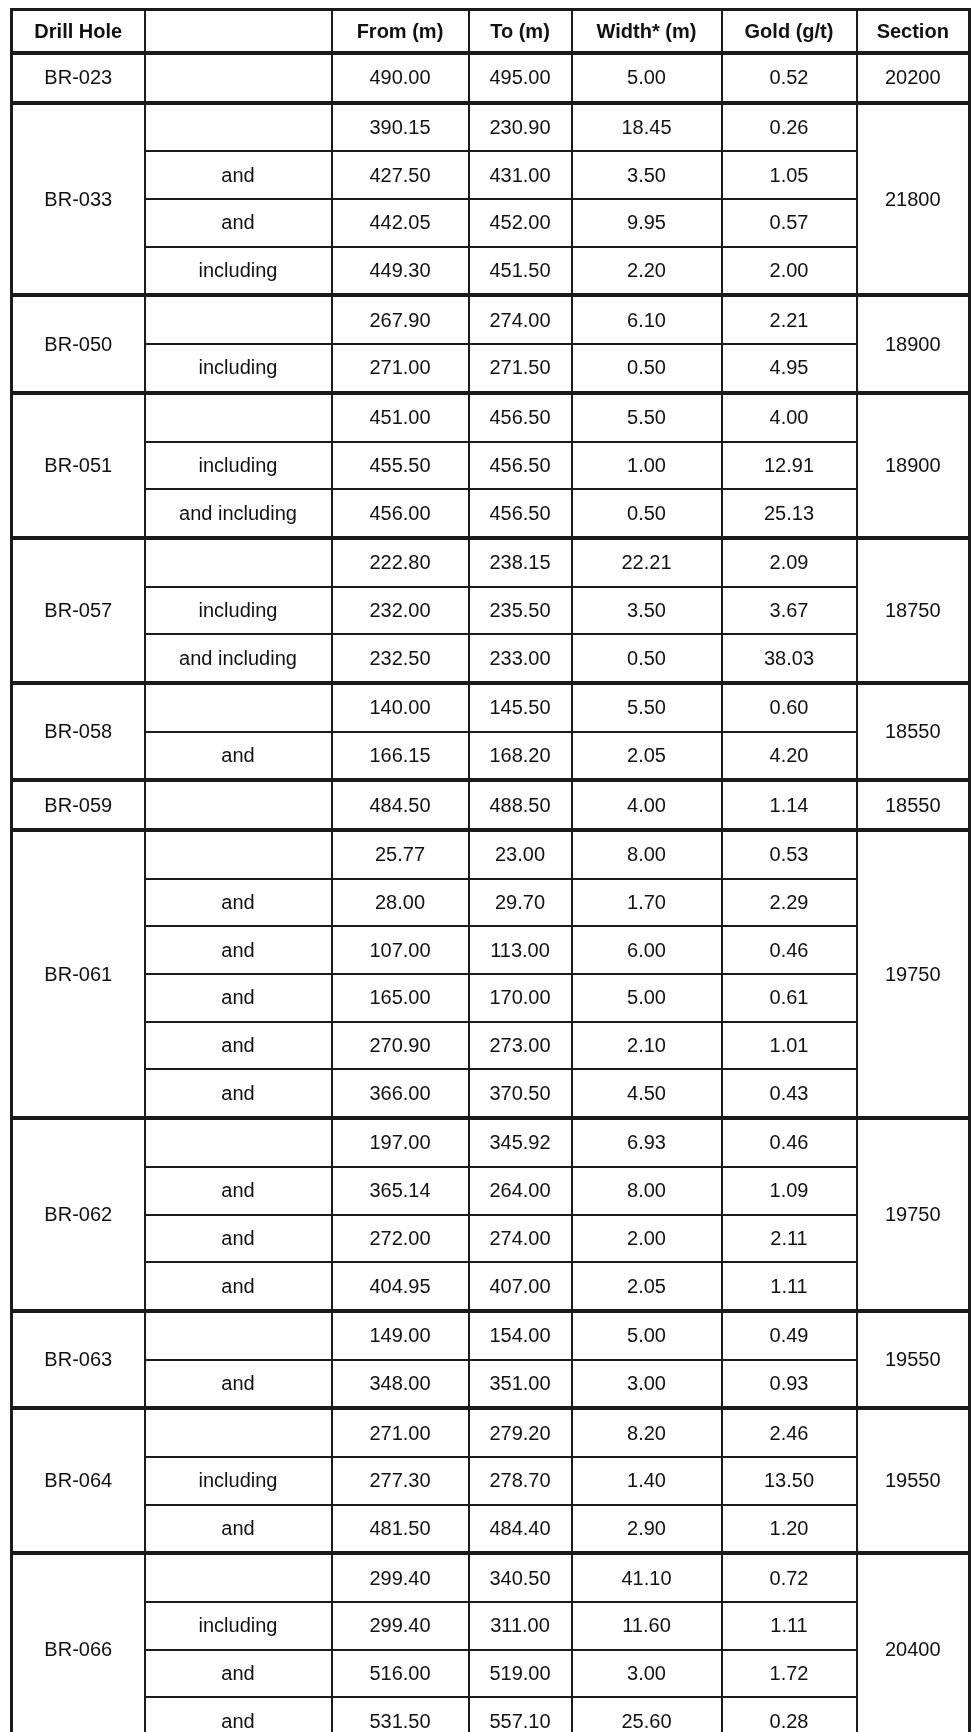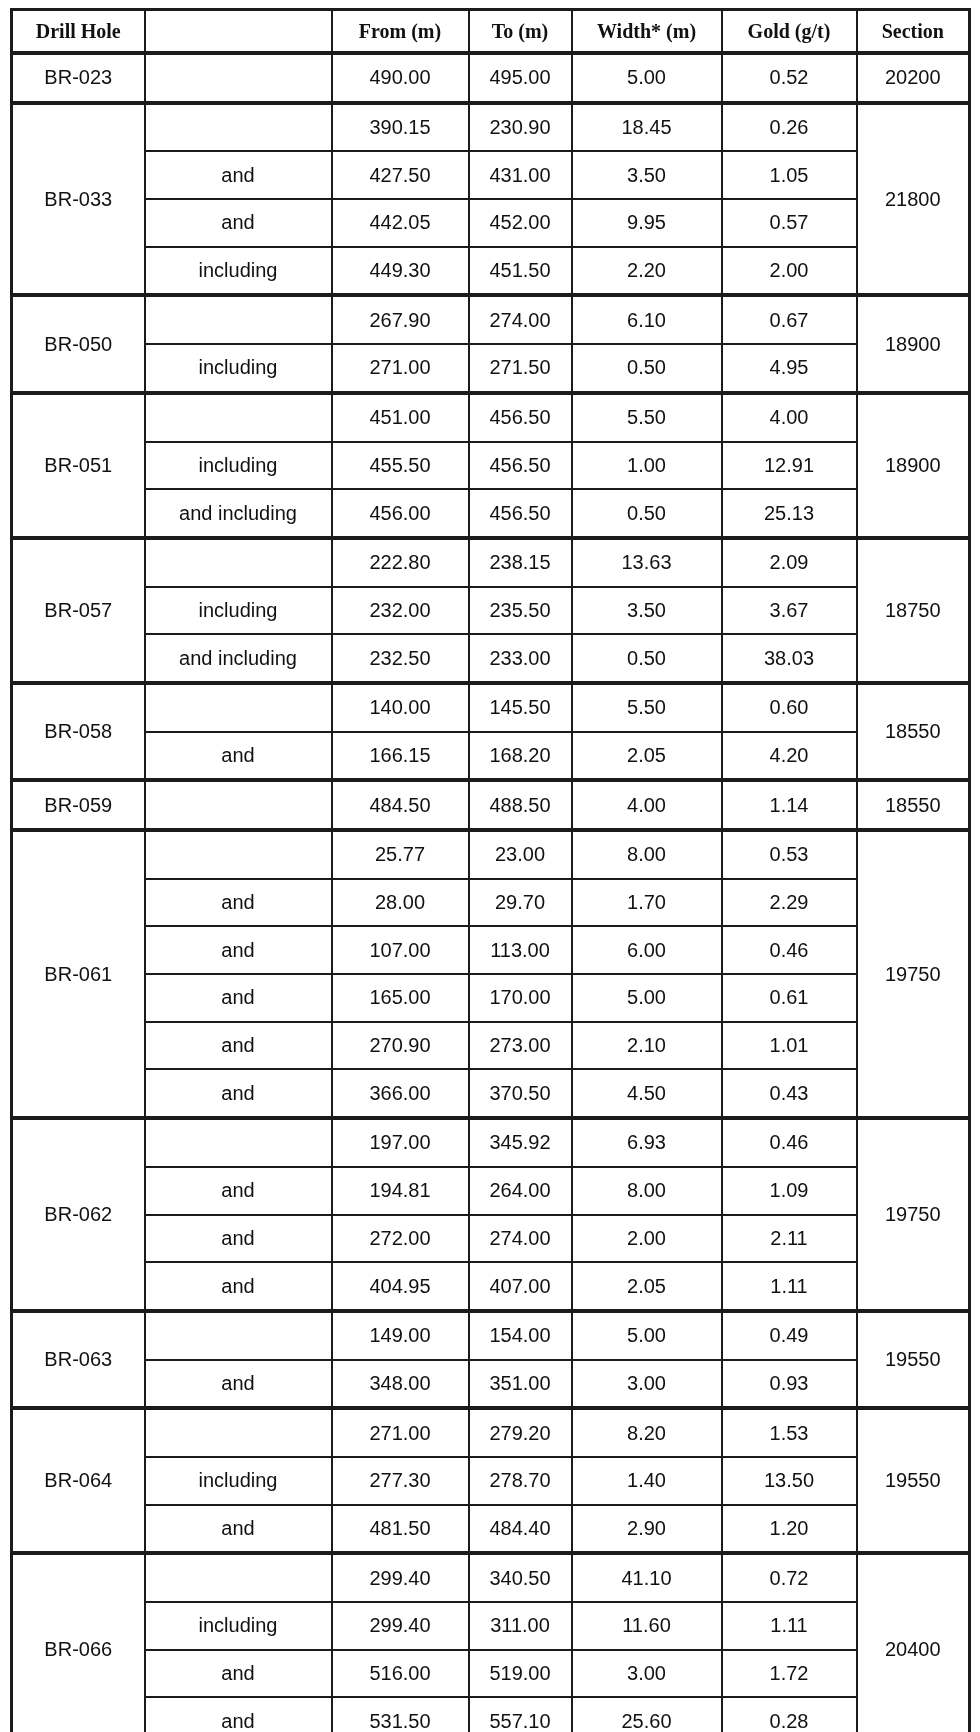--- a/index.html
+++ b/index.html
@@ -34,21 +34,20 @@
     padding: 0 2px;
     font-size: 20px;
     line-height: 1.15;
     overflow: hidden;
     background: #ffffff;
   }
   table.drill-table th {
     font-weight: 700;
     height: 40px;
     border-bottom-width: 3px;
-    font-family: Liberation Serif, serif;
   }
   table.drill-table td {
     height: 45.7px;
     font-weight: 400;
   }
   table.drill-table tr.group-start td {
     border-top-width: 4px;
   }
   table.drill-table td.bold {
     font-weight: 400;
@@ -118,21 +117,21 @@
           <td>451.50</td>
           <td>2.20</td>
           <td>2.00</td>
         </tr>
         <tr class="group-start">
           <td rowspan="2">BR-050</td>
           <td></td>
           <td>267.90</td>
           <td>274.00</td>
           <td>6.10</td>
-          <td>0.67</td>
+          <td>2.21</td>
           <td rowspan="2">18900</td>
         </tr>
         <tr>
           <td>including</td>
           <td>271.00</td>
           <td>271.50</td>
           <td>0.50</td>
           <td>4.95</td>
         </tr>
         <tr class="group-start">
@@ -156,21 +155,21 @@
           <td class="bold">456.00</td>
           <td class="bold">456.50</td>
           <td class="bold">0.50</td>
           <td class="bold">25.13</td>
         </tr>
         <tr class="group-start">
           <td rowspan="3" class="bold">BR-057</td>
           <td></td>
           <td>222.80</td>
           <td>238.15</td>
-          <td>13.63</td>
+          <td>22.21</td>
           <td>2.09</td>
           <td rowspan="3" class="bold">18750</td>
         </tr>
         <tr>
           <td class="bold">including</td>
           <td class="bold">232.00</td>
           <td class="bold">235.50</td>
           <td class="bold">3.50</td>
           <td class="bold">3.67</td>
         </tr>
@@ -254,21 +253,21 @@
           <td rowspan="4">BR-062</td>
           <td></td>
           <td>197.00</td>
           <td>345.92</td>
           <td>6.93</td>
           <td>0.46</td>
           <td rowspan="4">19750</td>
         </tr>
         <tr>
           <td>and</td>
-          <td>194.81</td>
+          <td>365.14</td>
           <td>264.00</td>
           <td>8.00</td>
           <td>1.09</td>
         </tr>
         <tr>
           <td>and</td>
           <td>272.00</td>
           <td>274.00</td>
           <td>2.00</td>
           <td>2.11</td>
@@ -295,21 +294,21 @@
           <td>351.00</td>
           <td>3.00</td>
           <td>0.93</td>
         </tr>
         <tr class="group-start">
           <td rowspan="3">BR-064</td>
           <td></td>
           <td>271.00</td>
           <td>279.20</td>
           <td>8.20</td>
-          <td>1.53</td>
+          <td>2.46</td>
           <td rowspan="3">19550</td>
         </tr>
         <tr>
           <td class="bold">including</td>
           <td class="bold">277.30</td>
           <td class="bold">278.70</td>
           <td class="bold">1.40</td>
           <td class="bold">13.50</td>
         </tr>
         <tr>

